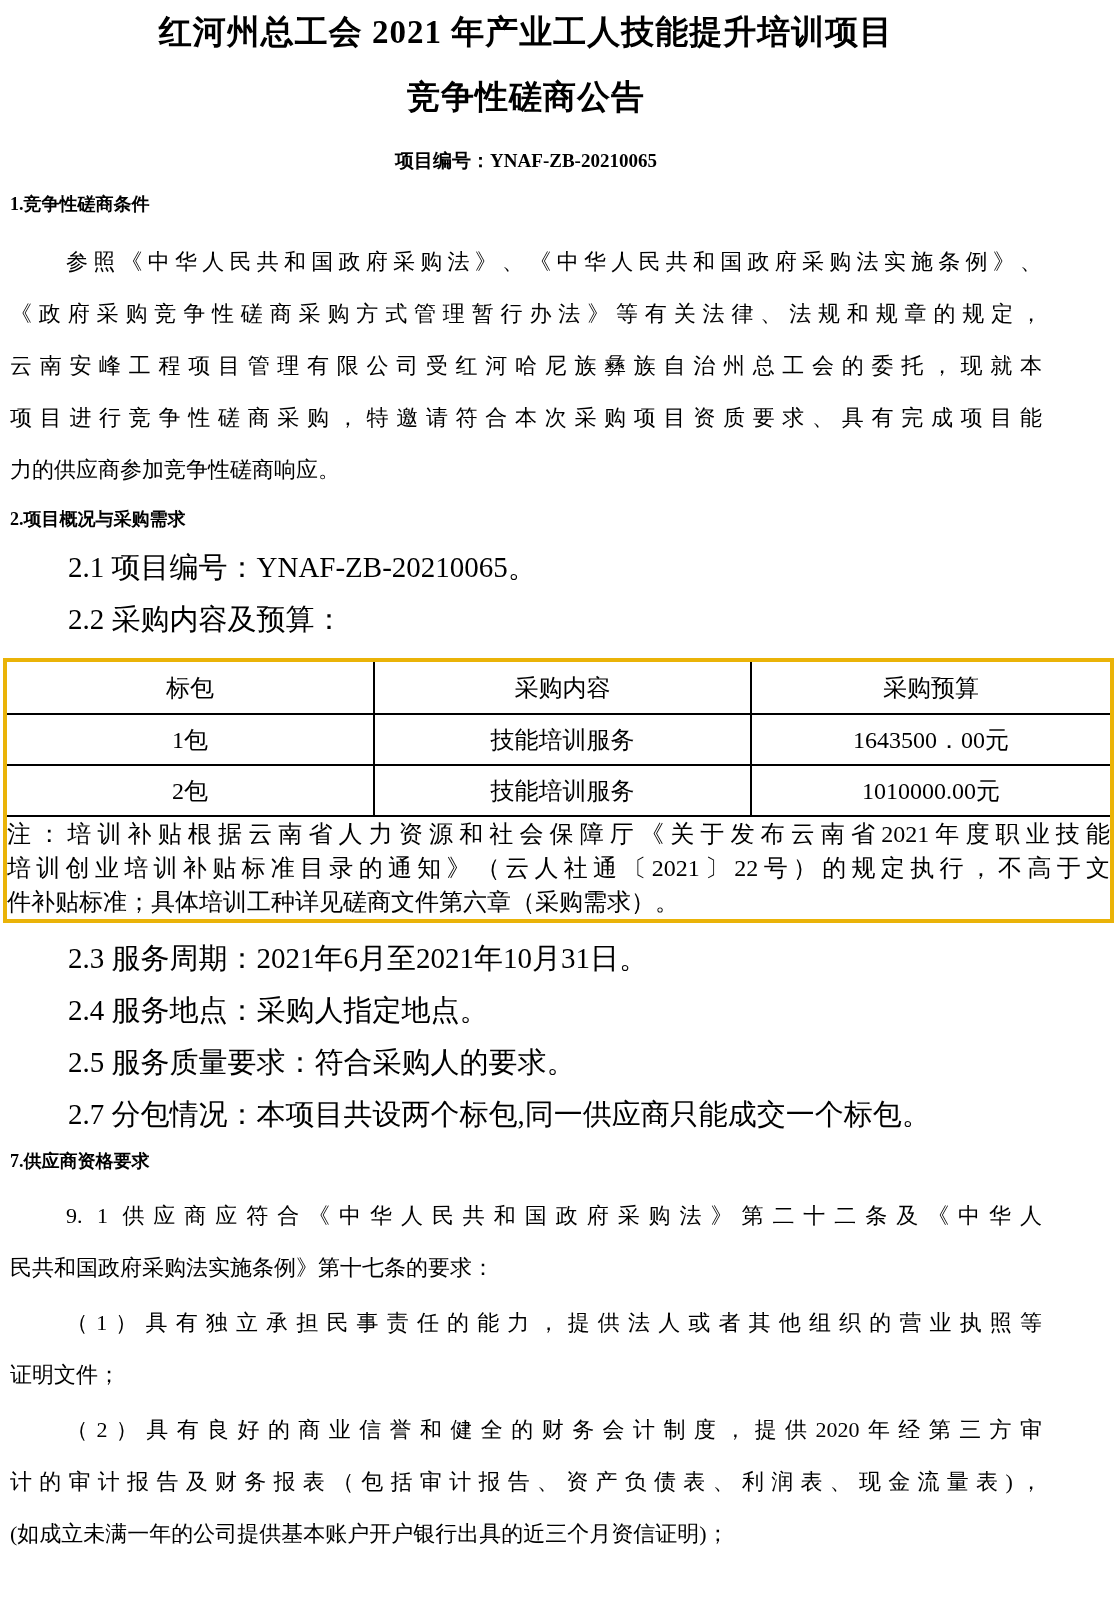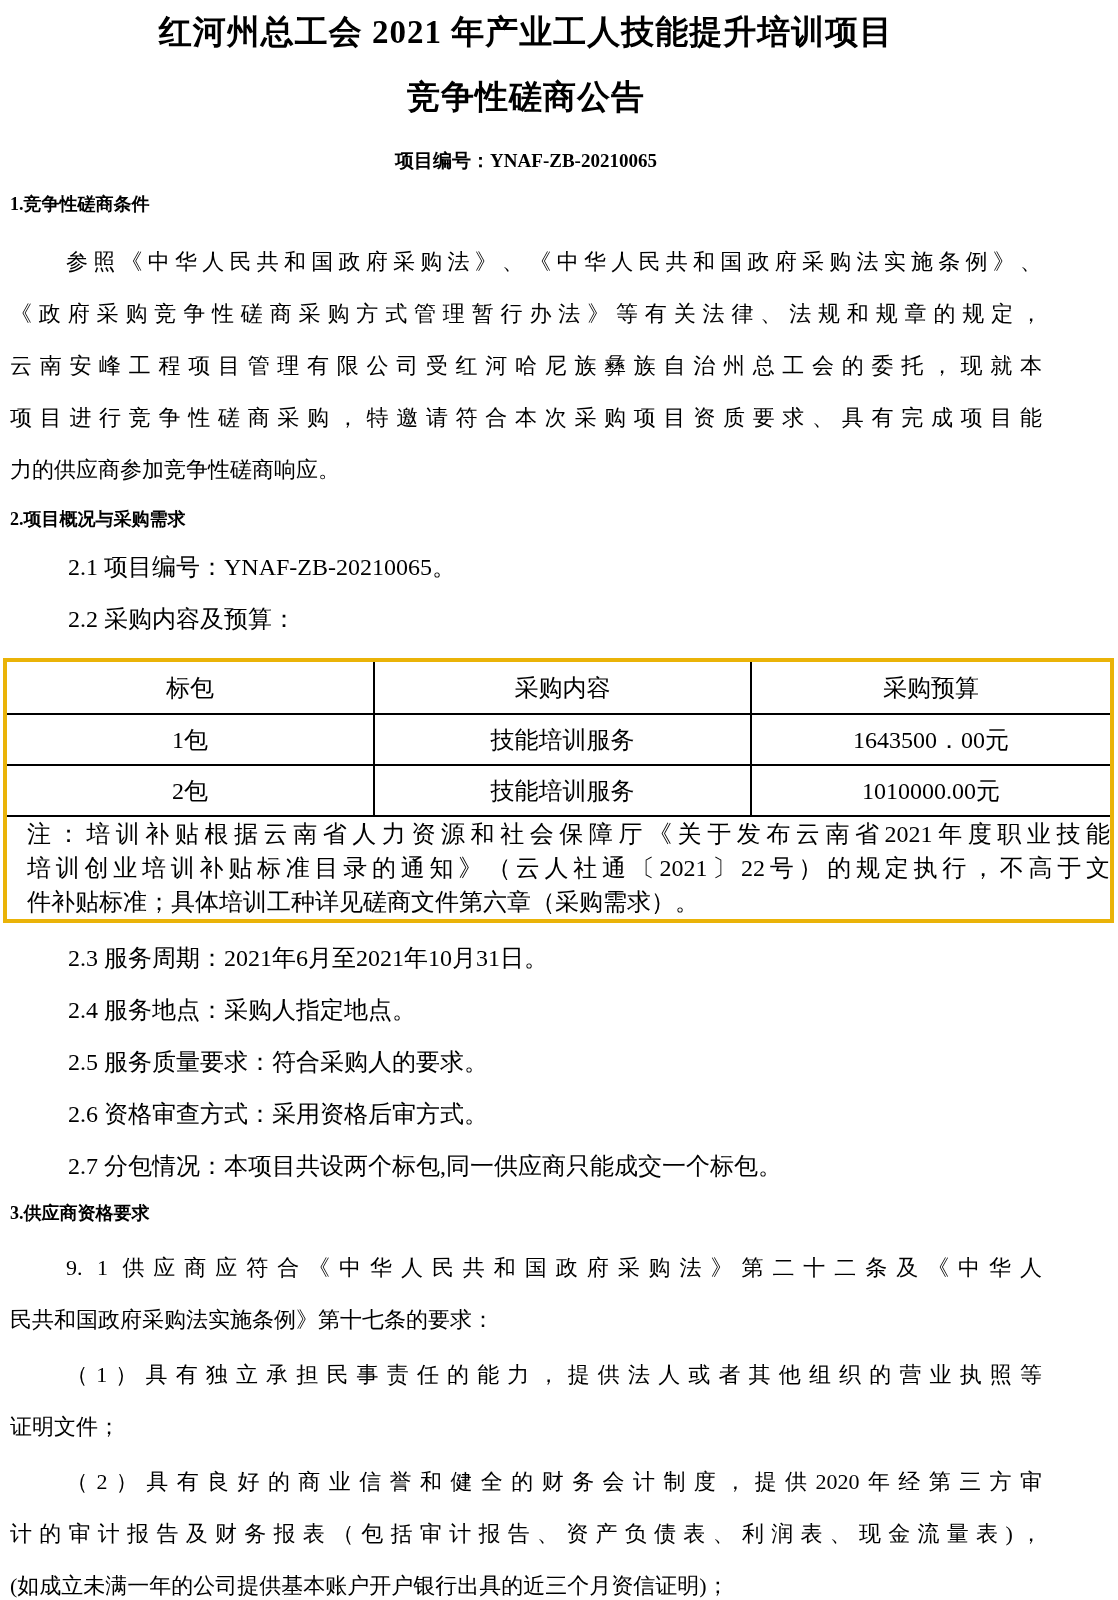--- a/index.html
+++ b/index.html
@@ -17,36 +17,36 @@
   .h1m{margin-top:3px;}
   .h2m{margin-top:3px;}
   .h3m{margin-top:1px;}
   .para{margin:0;}
   .p1m{margin-top:12px;}
   .p31m{margin-top:9px;}
   .pm3{margin-top:3px;}
   .jline{font-size:22px;line-height:52px;text-align:justify;text-align-last:justify;}
   .jlast{text-align-last:left;}
   .ind{text-indent:56px;}
-  .item{font-size:24px;line-height:52px;text-indent:58px;}
+  .item{font-size:29px;line-height:52px;text-indent:58px;}
   .items-block{margin-top:9px;}
   .i21m{margin-top:2px;}
   table.tbl{
     border-collapse:collapse;table-layout:fixed;
     width:1107px;margin:13px 0 0 -7px;
     border:4px solid #eab308;
   }
   table.tbl td{border:2px solid #000;text-align:center;vertical-align:middle;font-size:24px;padding:0;}
   tr.hrow td{height:51px;}
   tr.drow td{height:49px;}
   td.note-cell{
     text-align:justify;padding:3px 9px 6px 9px;
     font-size:23px;line-height:34px;vertical-align:top;
   }
-  .nline{text-align:justify;text-align-last:justify;padding-left:20px;}
+  .nline{text-align:justify;text-align-last:justify;}
   .nlast{text-align-last:left;}
 </style>
 </head>
 <body>
 
 <div class="doc">
 
   <div class="title t1">红河州总工会 2021 年产业工人技能提升培训项目</div>
   <div class="title t2">竞争性磋商公告</div>
   <div class="proj">项目编号：YNAF-ZB-20210065</div>
@@ -95,25 +95,24 @@
           <div class="nline nlast">件补贴标准；具体培训工种详见磋商文件第六章（采购需求）。</div>
         </td>
       </tr>
     </tbody>
   </table>
 
   <div class="items-block">
     <div class="item">2.3 服务周期：2021年6月至2021年10月31日。</div>
     <div class="item">2.4 服务地点：采购人指定地点。</div>
     <div class="item">2.5 服务质量要求：符合采购人的要求。</div>
-    <div class="item">2.6 资格审查方式：采用资格后审方式。</div>
     <div class="item">2.7 分包情况：本项目共设两个标包,同一供应商只能成交一个标包。</div>
   </div>
 
-  <div class="hsec h3m">3.供应商资格要求</div>
+  <div class="hsec h3m">7.供应商资格要求</div>
 
   <div class="para p31m">
     <div class="jline ind">9. 1 供应商应符合《中华人民共和国政府采购法》第二十二条及《中华人</div>
     <div class="jline jlast">民共和国政府采购法实施条例》第十七条的要求：</div>
   </div>
 
   <div class="para pm3">
     <div class="jline ind">（1）具有独立承担民事责任的能力，提供法人或者其他组织的营业执照等</div>
     <div class="jline jlast">证明文件；</div>
   </div>

